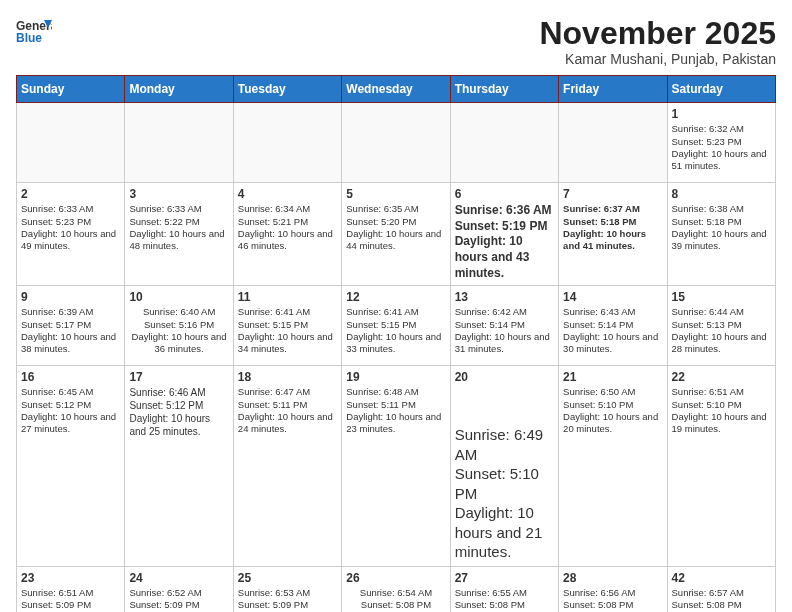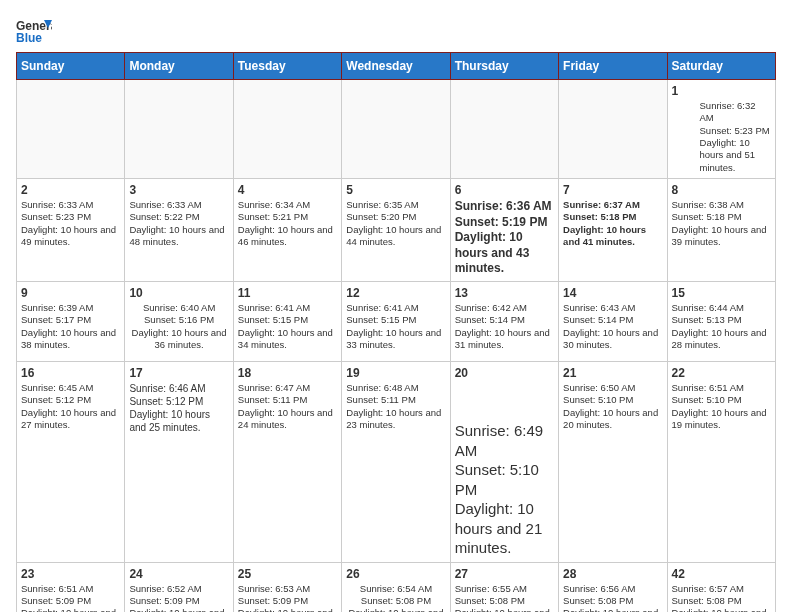--- a/index.html
+++ b/index.html
@@ -73,20 +73,24 @@
 </head>
 <body>
 
 <div class="header-section">
   <div class="logo-area">
     <svg class="logo-icon" viewBox="0 0 36 28">
       <text x="0" y="14" font-size="12" font-weight="bold" fill="#333">General</text>
       <text x="0" y="26" font-size="12" font-weight="bold" fill="#1a6ec5">Blue</text>
       <polygon points="28,4 36,4 32,12" fill="#1a6ec5"></polygon>
     </svg>
+  </div>
+  <div class="title-area">
+    <div class="cal-title">November 2025</div>
+    <div class="cal-subtitle">Kamar Mushani, Punjab, Pakistan</div>
   </div>
 </div>
 
 <table>
   <thead>
     <tr id="header-row">
     <th>Sunday</th>
         <th>Monday</th>
         <th>Tuesday</th>
         <th>Wednesday</th>
@@ -98,21 +102,21 @@
   <tbody id="calendar-body">
   <tr>
         <td class="cell-empty"></td>
         <td class="cell-empty"></td>
         <td class="cell-empty"></td>
         <td class="cell-empty"></td>
         <td class="cell-empty"></td>
         <td class="cell-empty"></td>
         <td>
           <span class="day-number">1</span>
-          <div style="white-space: pre-line; font-size: 9.5px; line-height: 1.3; margin-left: 28px;">Sunrise: 6:32 AM
+          <div style="white-space: pre-line; font-size: 9.5px; line-height: 1.3;">Sunrise: 6:32 AM
 Sunset: 5:23 PM
 Daylight: 10 hours and 51 minutes.</div>
         </td>
       </tr>
       <tr>
         <td>
           <span class="day-number">2</span>
           <div style="white-space: pre-line; font-size: 9.5px; line-height: 1.3;">Sunrise: 6:33 AM
 Sunset: 5:23 PM
 Daylight: 10 hours and 49 minutes.</div>

